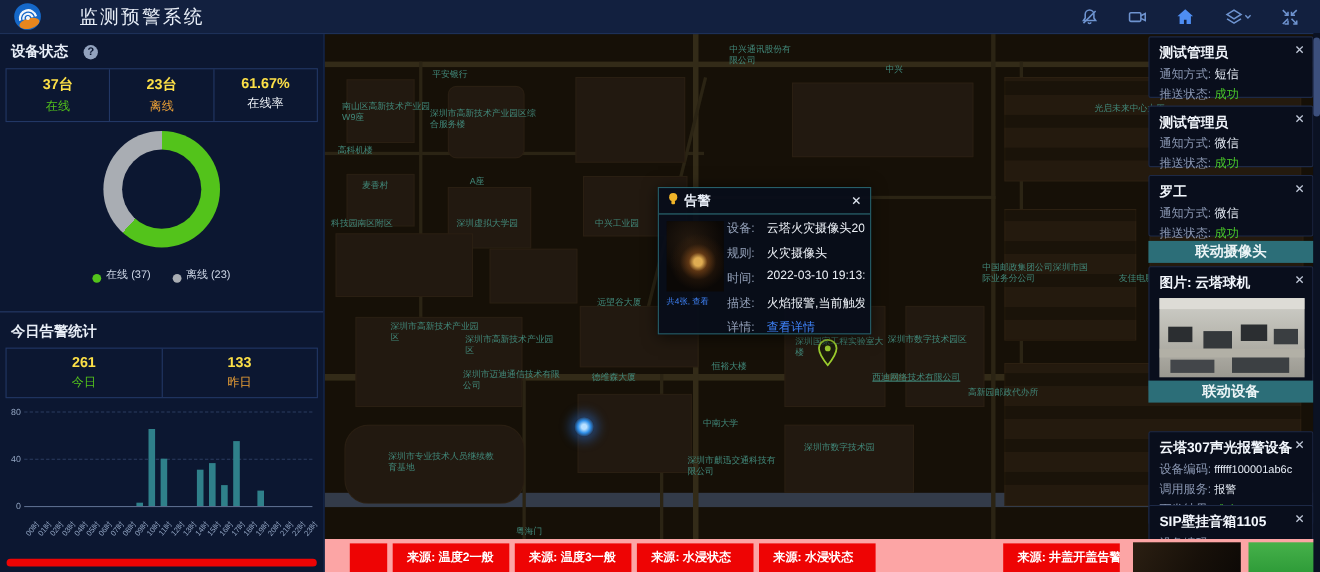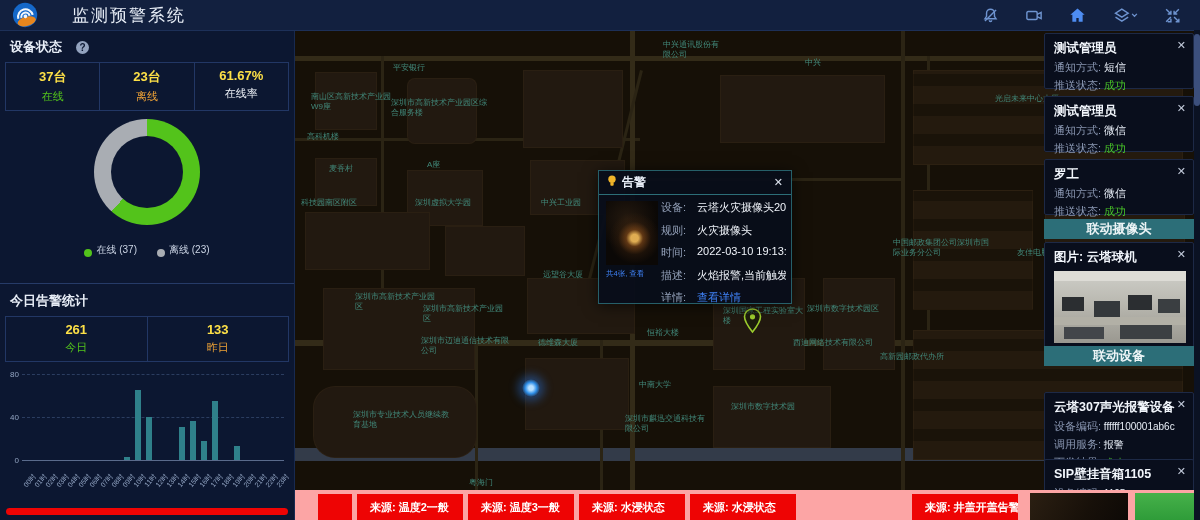--- a/index.html
+++ b/index.html
@@ -301,21 +301,21 @@
         <span class="map-label" style="left: 128px; top: 274px; width: 80px;">深圳市高新技术产业园区</span>
         <span class="map-label" style="left: 126px; top: 306px; width: 88px;">深圳市迈迪通信技术有限公司</span>
         <span class="map-label" style="left: 248px; top: 240px;">远望谷大厦</span>
         <span class="map-label" style="left: 243px; top: 308px;">德维森大厦</span>
         <span class="map-label" style="left: 352px; top: 298px;">恒裕大楼</span>
         <span class="map-label" style="left: 344px; top: 350px;">中南大学</span>
         <span class="map-label" style="left: 58px; top: 380px; width: 96px;">深圳市专业技术人员继续教育基地</span>
         <span class="map-label" style="left: 330px; top: 384px; width: 84px;">深圳市麒迅交通科技有限公司</span>
         <span class="map-label" style="left: 428px; top: 276px; width: 84px;">深圳国家工程实验室大楼</span>
         <span class="map-label" style="left: 512px; top: 274px; width: 72px;">深圳市数字技术园区</span>
-        <span class="map-label" style="left: 498px; top: 308px; width: 80px;">西迪网络技术有限公司</span>
+        <span class="map-label" style="left: 498px; top: 308px; width: 80px; text-decoration: underline;">西迪网络技术有限公司</span>
         <span class="map-label" style="left: 585px; top: 322px;">高新园邮政代办所</span>
         <span class="map-label" style="left: 436px; top: 372px;">深圳市数字技术园</span>
         <span class="map-label" style="left: 174px; top: 448px;">粤海门</span>
         <span class="map-label" style="left: 598px; top: 208px; width: 96px;">中国邮政集团公司深圳市国际业务分公司</span>
         <span class="map-label" style="left: 722px; top: 218px;">友佳电脑维修</span>
       </div>
     <div class="device-marker" id="device-marker" style="left: 227px; top: 349px;"></div>
     <span class="location-pin" id="location-pin" style="left: 447px; top: 278px;">
       <svg width="21" height="26" viewBox="0 0 20 26">
         <path d="M10 1C5.3 1 2 4.6 2 8.6 2 14.2 10 24 10 24s8-9.8 8-15.4C18 4.6 14.7 1 10 1z" fill="rgba(25,35,12,0.45)" stroke="#9ccd2e" stroke-width="1.6"></path>

